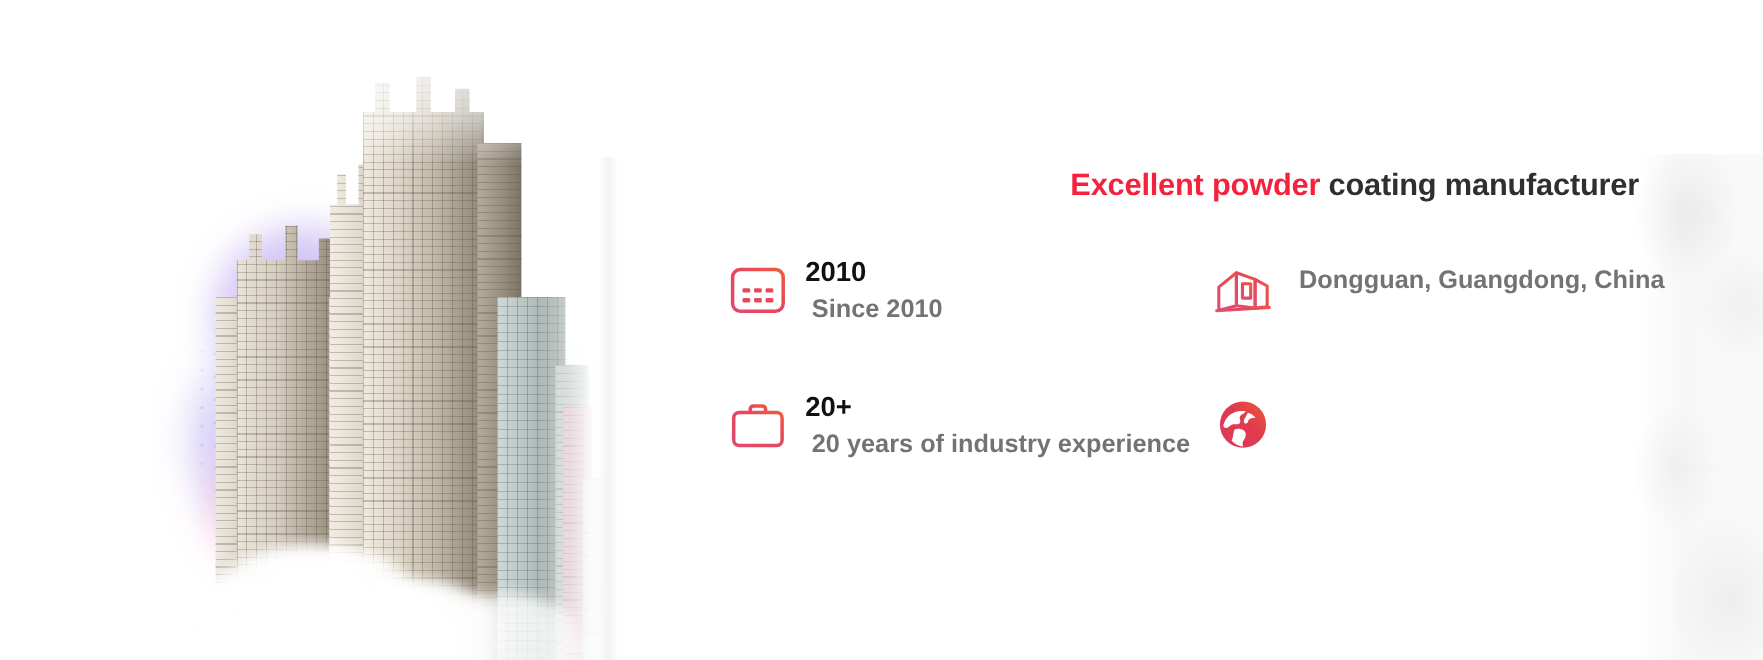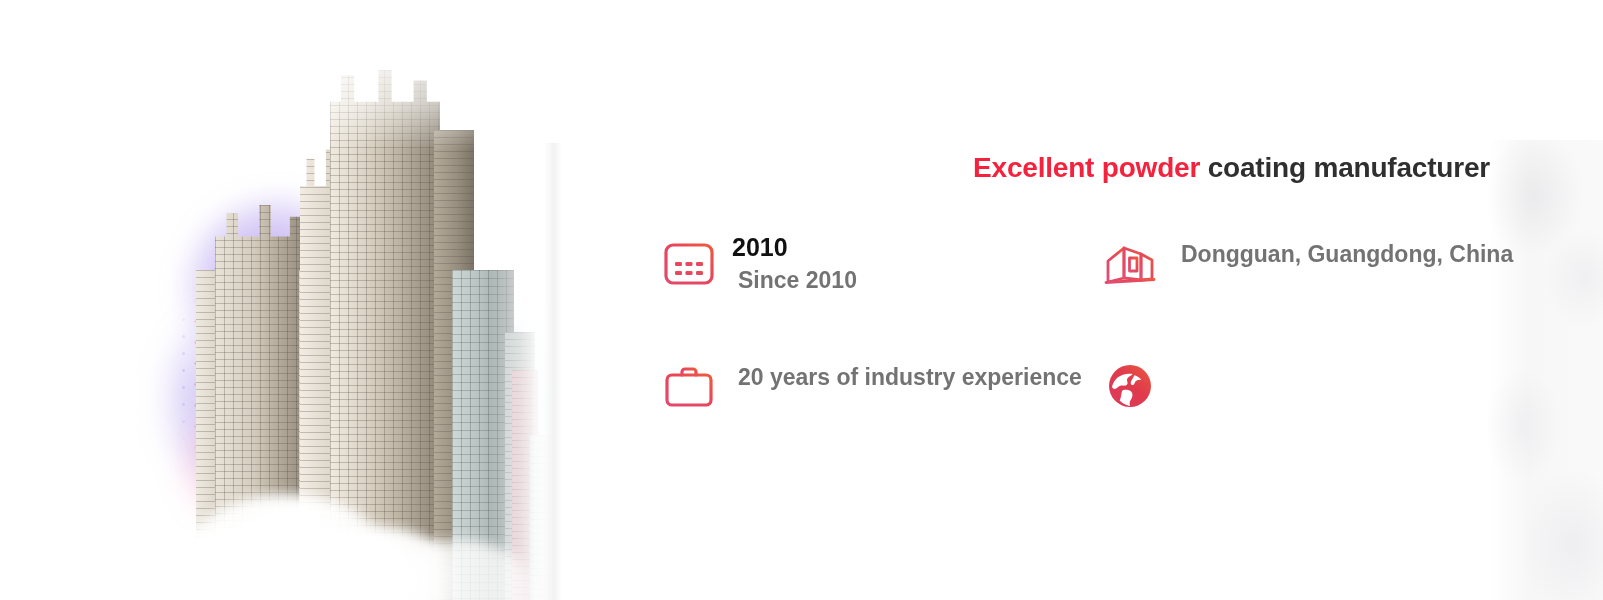--- a/index.html
+++ b/index.html
@@ -449,20 +449,21 @@
               </linearGradient>
             </defs>
             <g fill="none" stroke="url(#gradCase)" stroke-width="3.2" stroke-linejoin="round" stroke-linecap="round">
               <path d="M22 18 v-3 a3 3 0 0 1 3-3 h8 a3 3 0 0 1 3 3 v3"></path>
               <rect x="7" y="18" width="44" height="30" rx="5" ry="5"></rect>
               <line x1="7.5" y1="32" x2="50.5" y2="32"></line>
             </g>
           </svg>
         </span>
         <div class="feature-body">
+          <div class="feature-title">20+</div>
           <div class="feature-desc">20 years of industry experience</div>
         </div>
       </div>
 
       <div class="feature right">
         <span class="feature-icon">
           <svg viewBox="0 0 58 58" xmlns="http://www.w3.org/2000/svg">
             <defs>
               <linearGradient id="gradGlobe" x1="0" y1="1" x2="1" y2="0">
                 <stop offset="0%" stop-color="#dc3a5e"></stop>

